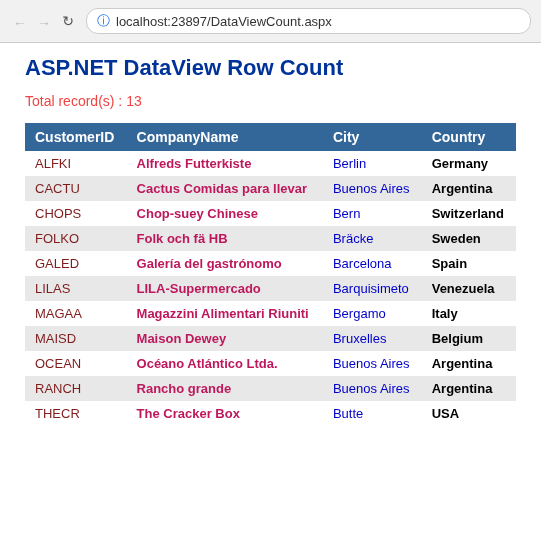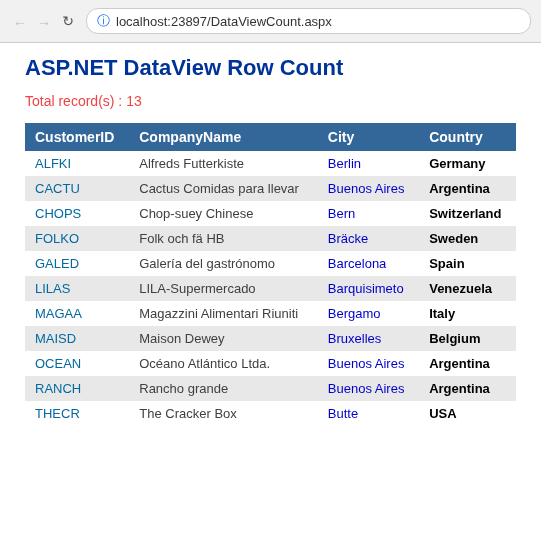--- a/index.html
+++ b/index.html
@@ -114,22 +114,22 @@
 
     tbody tr:nth-child(even) {
       background-color: #e8e8e8;
     }
 
     tbody td {
       padding: 5px 10px;
       font-size: 13px;
     }
 
-    .col-customerid { color: #0369a1; font-weight: normal; }
-    .col-companyname { color: #404040; font-weight: normal; }
+    .col-customerid { color: #7f1d1d; font-weight: normal; }
+    .col-companyname { color: #be185d; font-weight: bold; }
     .col-city { color: #0000cc; }
     .col-country { color: #000000; font-weight: bold; }
   </style>
 </head>
 <body>
 
 <div class="browser-chrome">
   <div class="nav-buttons">
     <button class="nav-btn disabled">←</button>
     <button class="nav-btn disabled">→</button>

